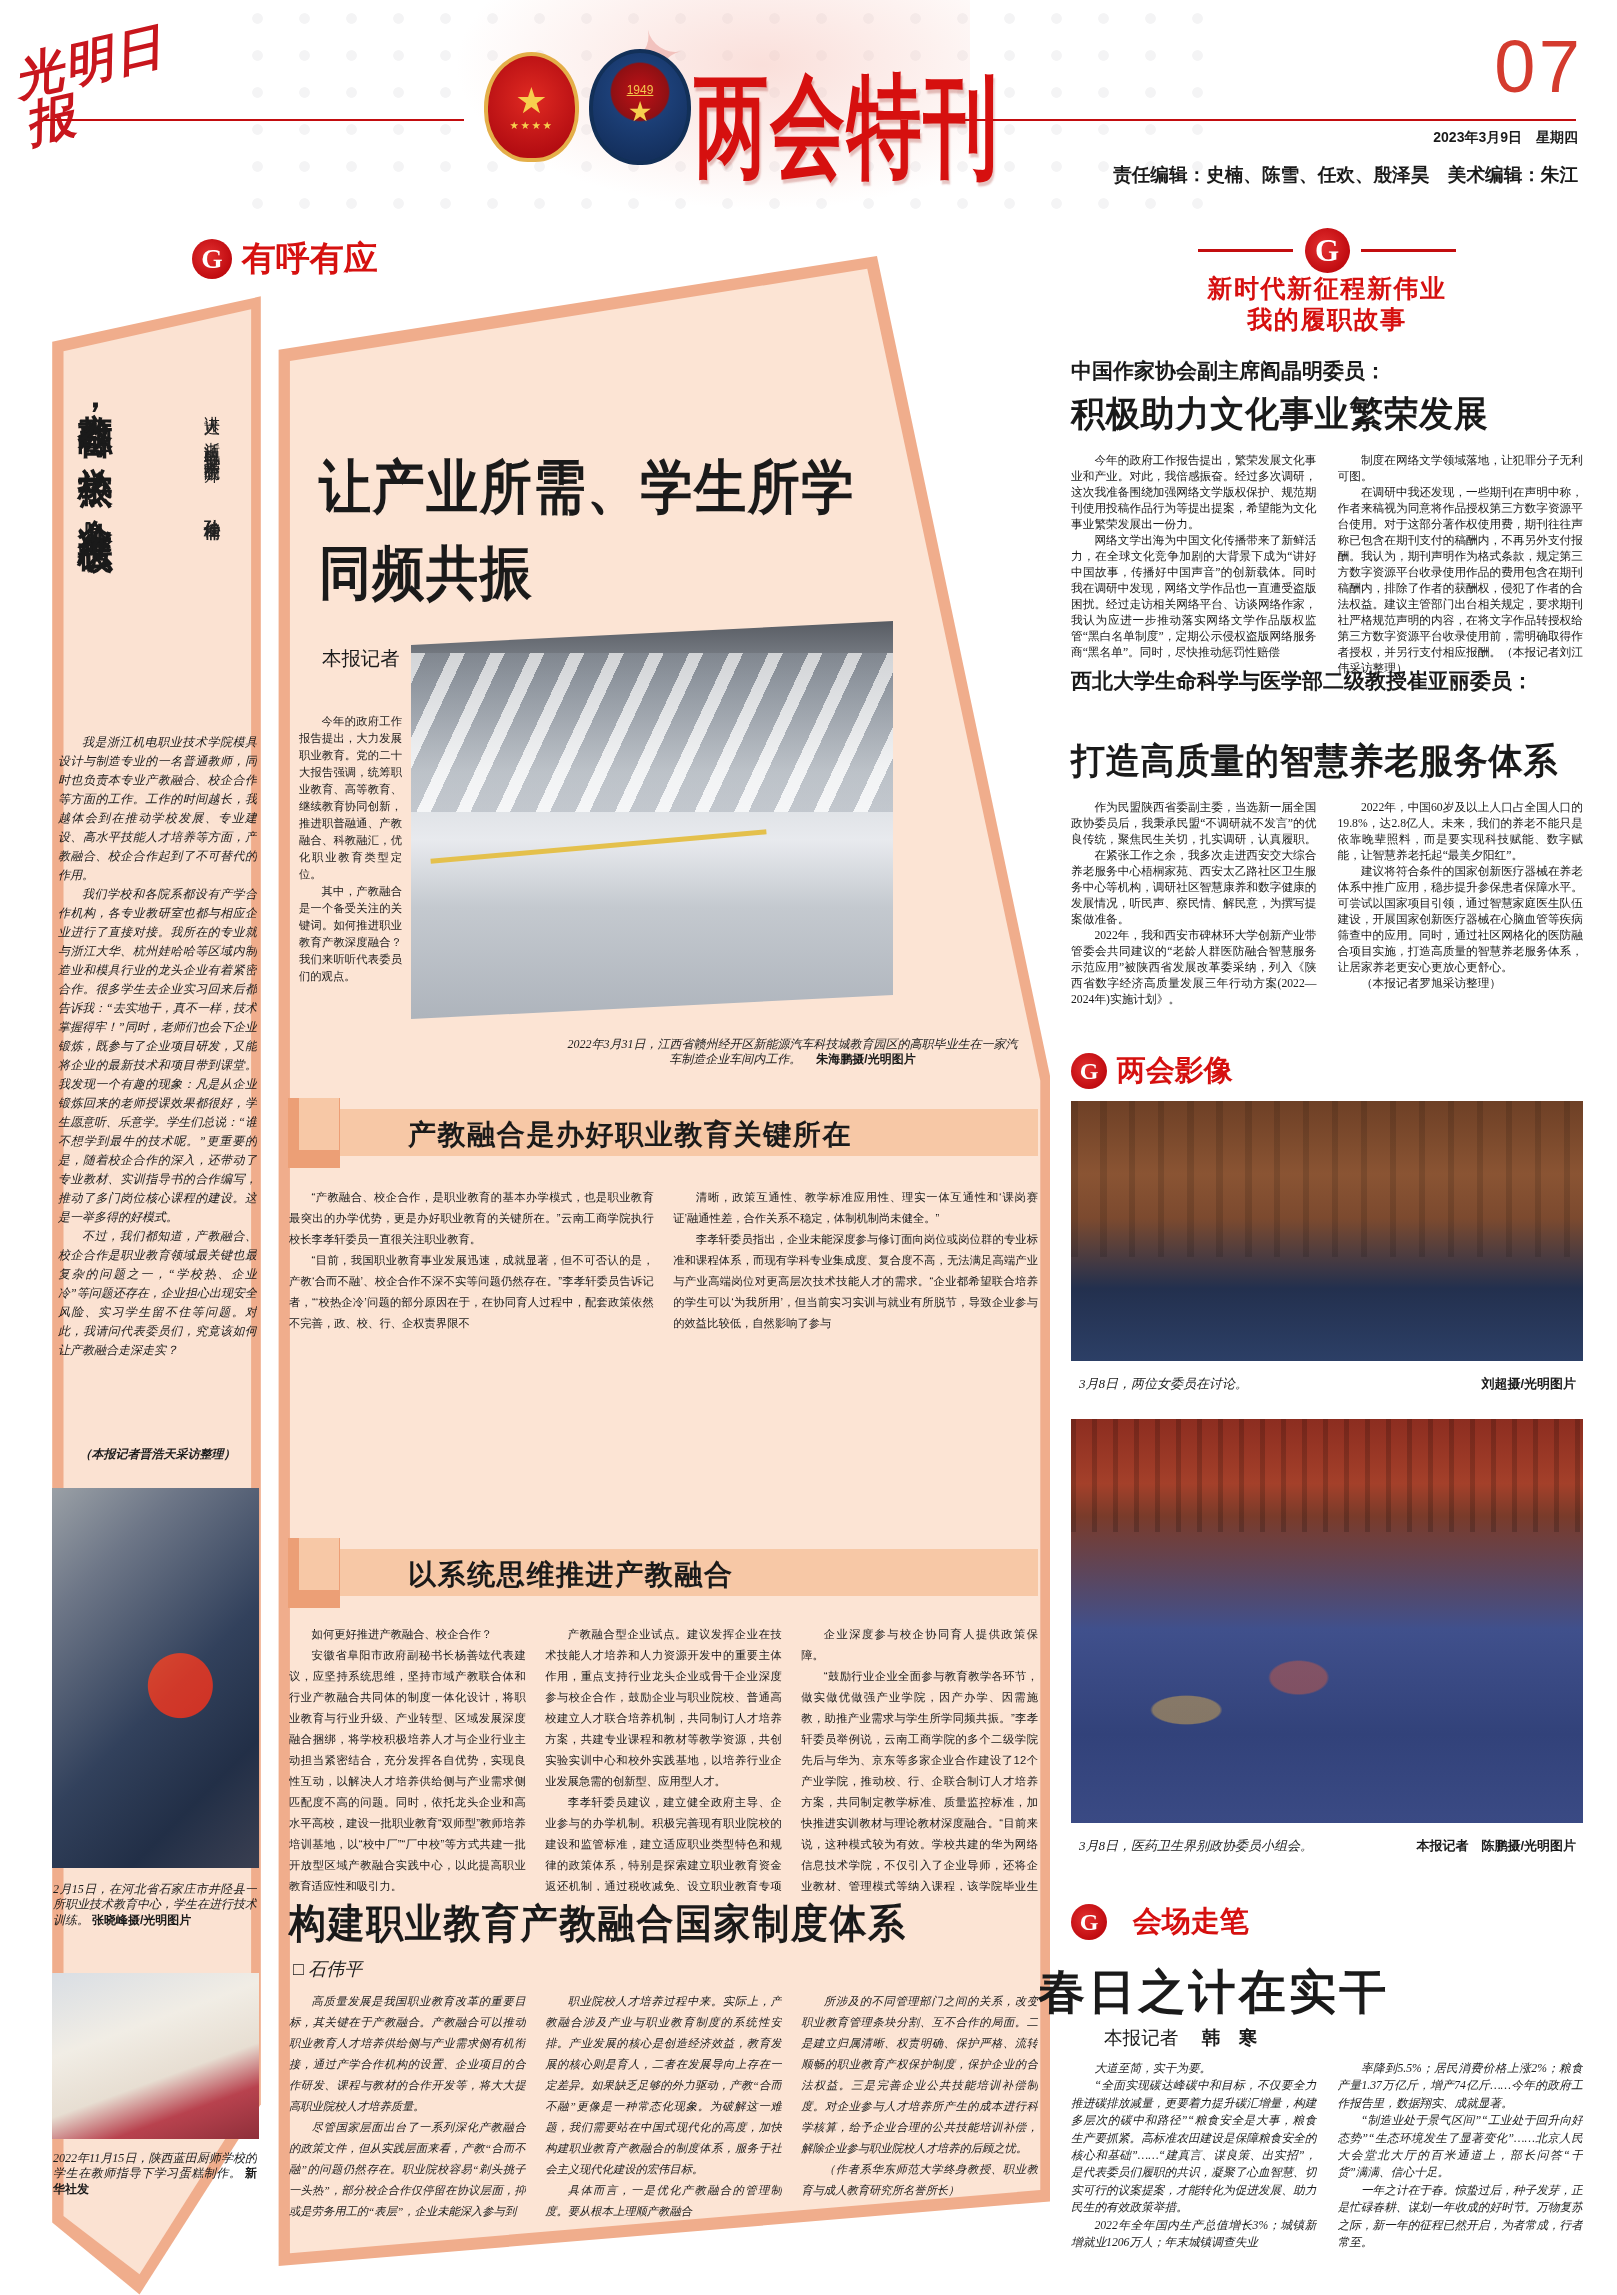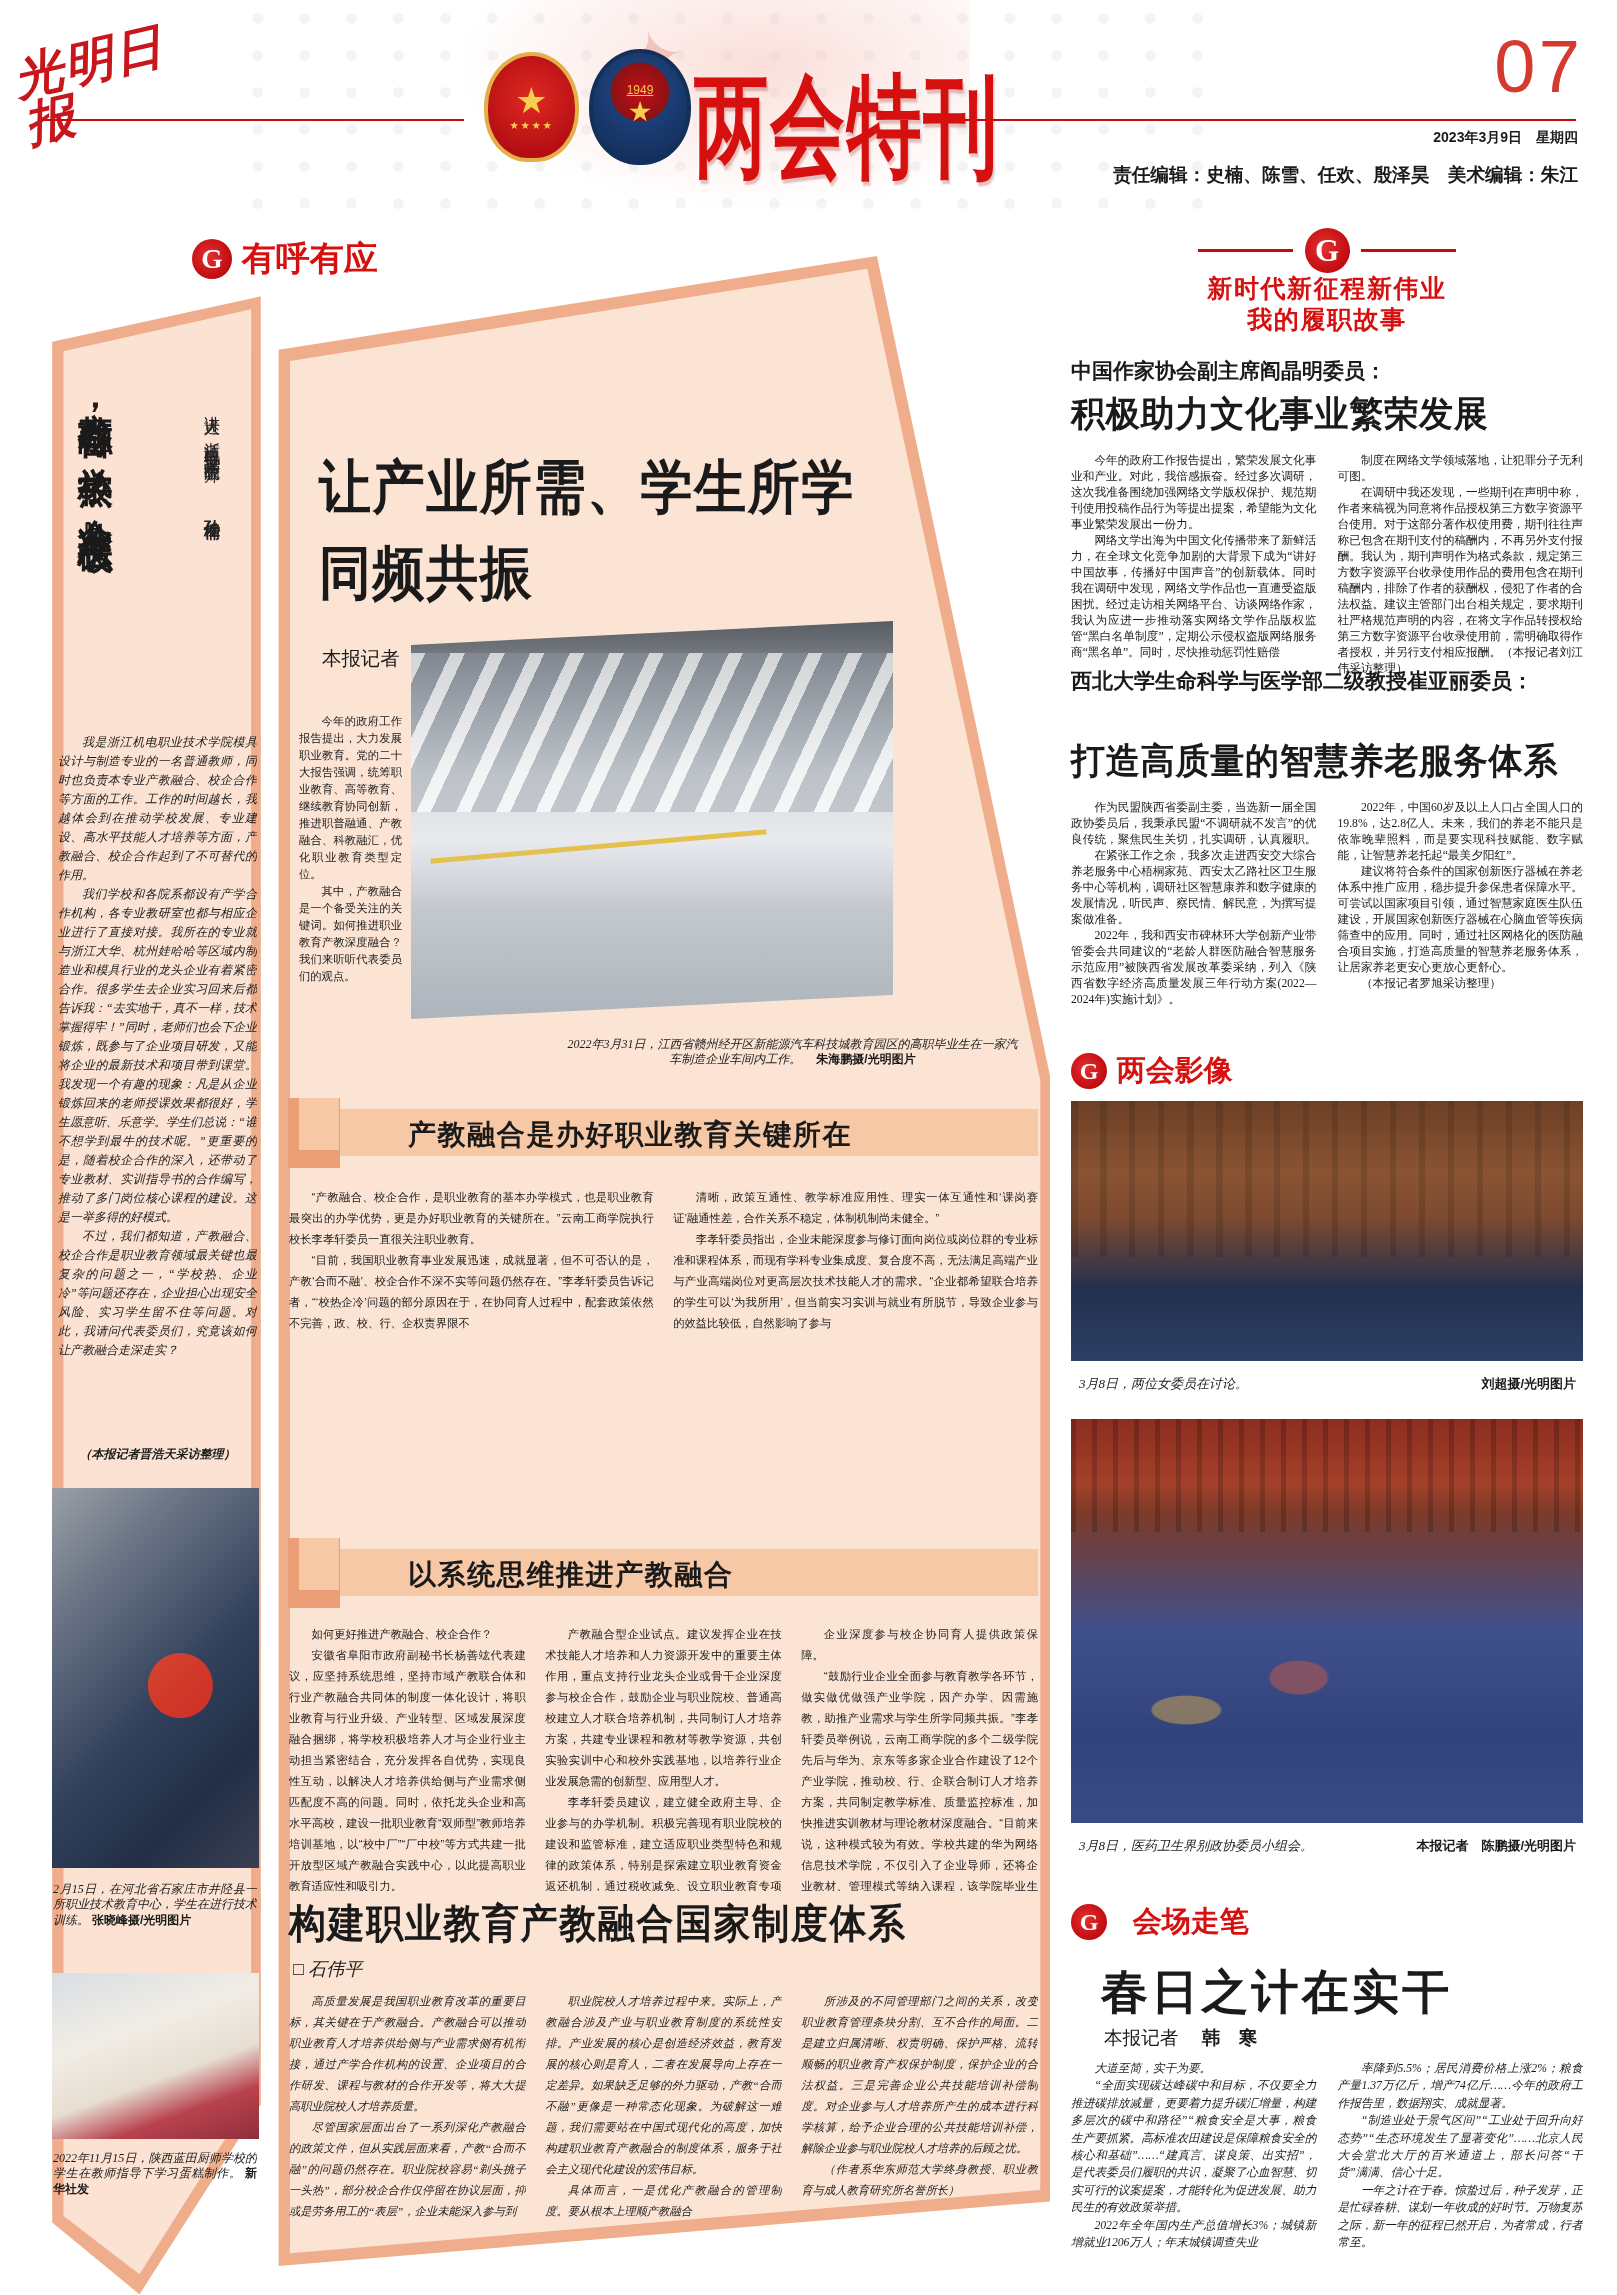--- a/index.html
+++ b/index.html
@@ -294,21 +294,21 @@
   </div>
   <div class="abs capline" style="left:1079px;top:1837px;width:497px;">
     <span>3月8日，医药卫生界别政协委员小组会。</span>
     <span class="cr">本报记者　陈鹏摄/光明图片</span>
   </div>
 
   <div class="abs badge" style="left:1071px;top:1902px;">
     <span class="glogo" style="width:36px;height:36px;font-size:24px;">G</span>
     <span class="btxt" style="font-size:29px;margin-left:16px;">会场走笔</span>
   </div>
-  <div class="abs essayhead" style="left:1101px;top:1961px;">春日之计在实干</div>
+  <div class="abs essayhead" style="left:1038px;top:1961px;">春日之计在实干</div>
   <div class="abs essaybyline" style="left:1104px;top:2025px;">
     <span>本报记者</span>　
     <span style="font-weight:bold;">韩　寒</span>
   </div>
   <div class="abs rcols kaistyle" style="left:1071px;top:2060px;width:512px;height:228px;">
     <div class="col" style="line-height:17.4px;">
         <p>大道至简，实干为要。</p>
         <p>“全面实现碳达峰碳中和目标，不仅要全力推进碳排放减量，更要着力提升碳汇增量，构建多层次的碳中和路径”“粮食安全是大事，粮食生产要抓紧。高标准农田建设是保障粮食安全的核心和基础”……“建真言、谋良策、出实招”，是代表委员们履职的共识，凝聚了心血智慧、切实可行的议案提案，才能转化为促进发展、助力民生的有效政策举措。</p>
         <p>2022年全年国内生产总值增长3%；城镇新增就业1206万人；年末城镇调查失业</p>
       </div>

